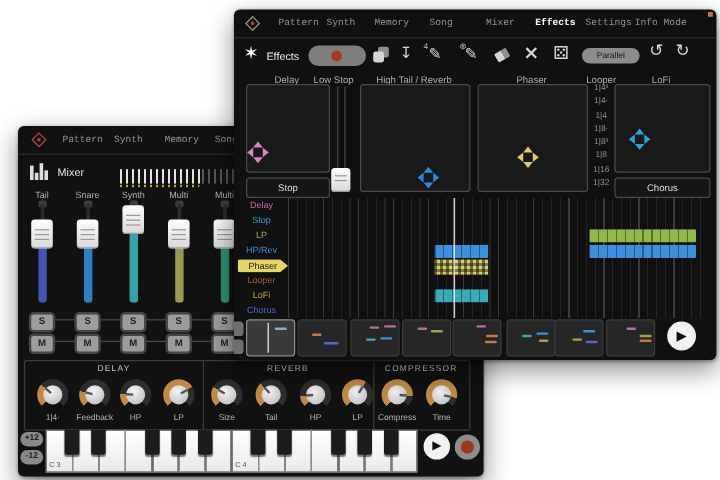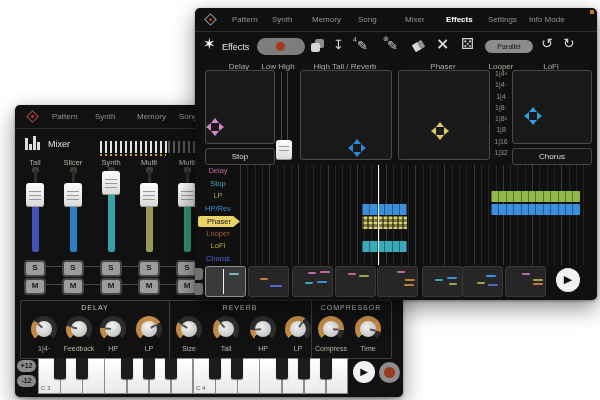--- a/index.html
+++ b/index.html
@@ -4,21 +4,21 @@
 <style>
   html,body{margin:0;padding:0;width:600px;height:400px;overflow:hidden;background:#fff;
     font-family:"Liberation Sans", "DejaVu Sans", sans-serif;}
   #stage{position:relative;width:600px;height:400px;background:#fff;}
   .window{position:absolute;background:#111;border-radius:5px;
     box-shadow:0 8px 22px rgba(0,0,0,.45), 0 1px 3px rgba(0,0,0,.35);}
   .abs{position:absolute;}
   .glyph{font-family:"DejaVu Sans", sans-serif;line-height:1;}
   
   .tabbar{position:absolute;left:0;top:0;right:0;height:23px;border-bottom:1px solid #2e2e2e;}
-  .tab{position:absolute;top:7px;font-size:8px;color:#97918a;white-space:nowrap;cursor:default;}
+  .tab{position:absolute;top:7px;font-size:8px;color:#97918a;white-space:nowrap;cursor:default;font-family:Liberation Mono, monospace;}
   .tab.active{color:#fff;font-weight:bold;}
   .diamond{position:absolute;width:7px;height:7px;transform:rotate(45deg);}
   .diamond i{position:absolute;left:2px;top:2px;width:3px;height:3px;background:#c23b2a;border-radius:50%;transform:rotate(-45deg);}
   
   .tool{position:absolute;color:#d5d5d5;}
   .pill{position:absolute;border-radius:9px;}
   
   .pad{position:absolute;background:#191919;border:1px solid #4a4a4a;border-radius:3px;}
   .slotlabel{position:absolute;top:54px;font-size:8px;color:#b3aea4;text-align:center;}
   .ebtn{position:absolute;background:#151515;border:1px solid #4a4a4a;border-radius:3px;
@@ -107,21 +107,21 @@
     <div id="mChannels">
         <div class="m-label" style="left: 1px; top: 53px; width: 38px;">Tail</div>
         <div class="fnub" style="left: 16.5px; top: 62px;"></div>
         <div class="ftrack" style="left: 18.5px; top: 65px; height: 82px;"></div>
         <div class="ffill" style="left: 16.5px; top: 97.76px; height: 49.24px; background: rgb(67, 83, 180);"></div>
         <div class="fhandle" style="left: 11px; top: 77.76px;">
           <i style="top: 8px;"></i>
           <i style="top: 12px;"></i>
           <i style="top: 16px;"></i>
         </div>
-        <div class="m-label" style="left: 39px; top: 53px; width: 38px;">Slicer</div>
+        <div class="m-label" style="left: 39px; top: 53px; width: 38px;">Snare</div>
         <div class="fnub" style="left: 54.5px; top: 62px;"></div>
         <div class="ftrack" style="left: 56.5px; top: 65px; height: 82px;"></div>
         <div class="ffill" style="left: 54.5px; top: 97.76px; height: 49.24px; background: rgb(46, 127, 194);"></div>
         <div class="fhandle" style="left: 49px; top: 77.76px;">
           <i style="top: 8px;"></i>
           <i style="top: 12px;"></i>
           <i style="top: 16px;"></i>
         </div>
         <div class="m-label" style="left: 77px; top: 53px; width: 38px;">Synth</div>
         <div class="fnub" style="left: 92.5px; top: 62px;"></div>
@@ -298,21 +298,21 @@
     </div>
     <span class="tool glyph" style="left:241px;top:28px;font-size:16px;font-weight:bold;">×</span>
     <span class="tool glyph" style="left:266px;top:29px;font-size:15px;">⚄</span>
     <div class="pill" style="left:290px;top:32px;width:48px;height:13px;background:#8c8c8c;color:#141414;font-size:7px;text-align:center;line-height:13px;">
       <span>Parallel</span>
     </div>
     <span class="tool glyph" style="left:346px;top:28px;font-size:14px;">↺</span>
     <span class="tool glyph" style="left:368px;top:28px;font-size:14px;">↻</span>
 
     <span class="slotlabel" style="left:14px;width:60px;">Delay</span>
-    <span class="slotlabel" style="left:63px;width:40px;">Low High</span>
+    <span class="slotlabel" style="left:63px;width:40px;">Low Stop</span>
     <span class="slotlabel" style="left:100px;width:100px;">High Tail / Reverb</span>
     <span class="slotlabel" style="left:218px;width:60px;">Phaser</span>
     <span class="slotlabel" style="left:286px;width:40px;">Looper</span>
     <span class="slotlabel" style="left:326px;width:60px;">LoFi</span>
 
     <div class="pad" id="padDelay" style="left:10px;top:62px;width:68px;height:72px;">
         <div class="cur" style="--c: #d983c9; left: 13%; top: 78%;">
           <i class="tu"></i>
           <i class="td"></i>
           <i class="tl"></i>

